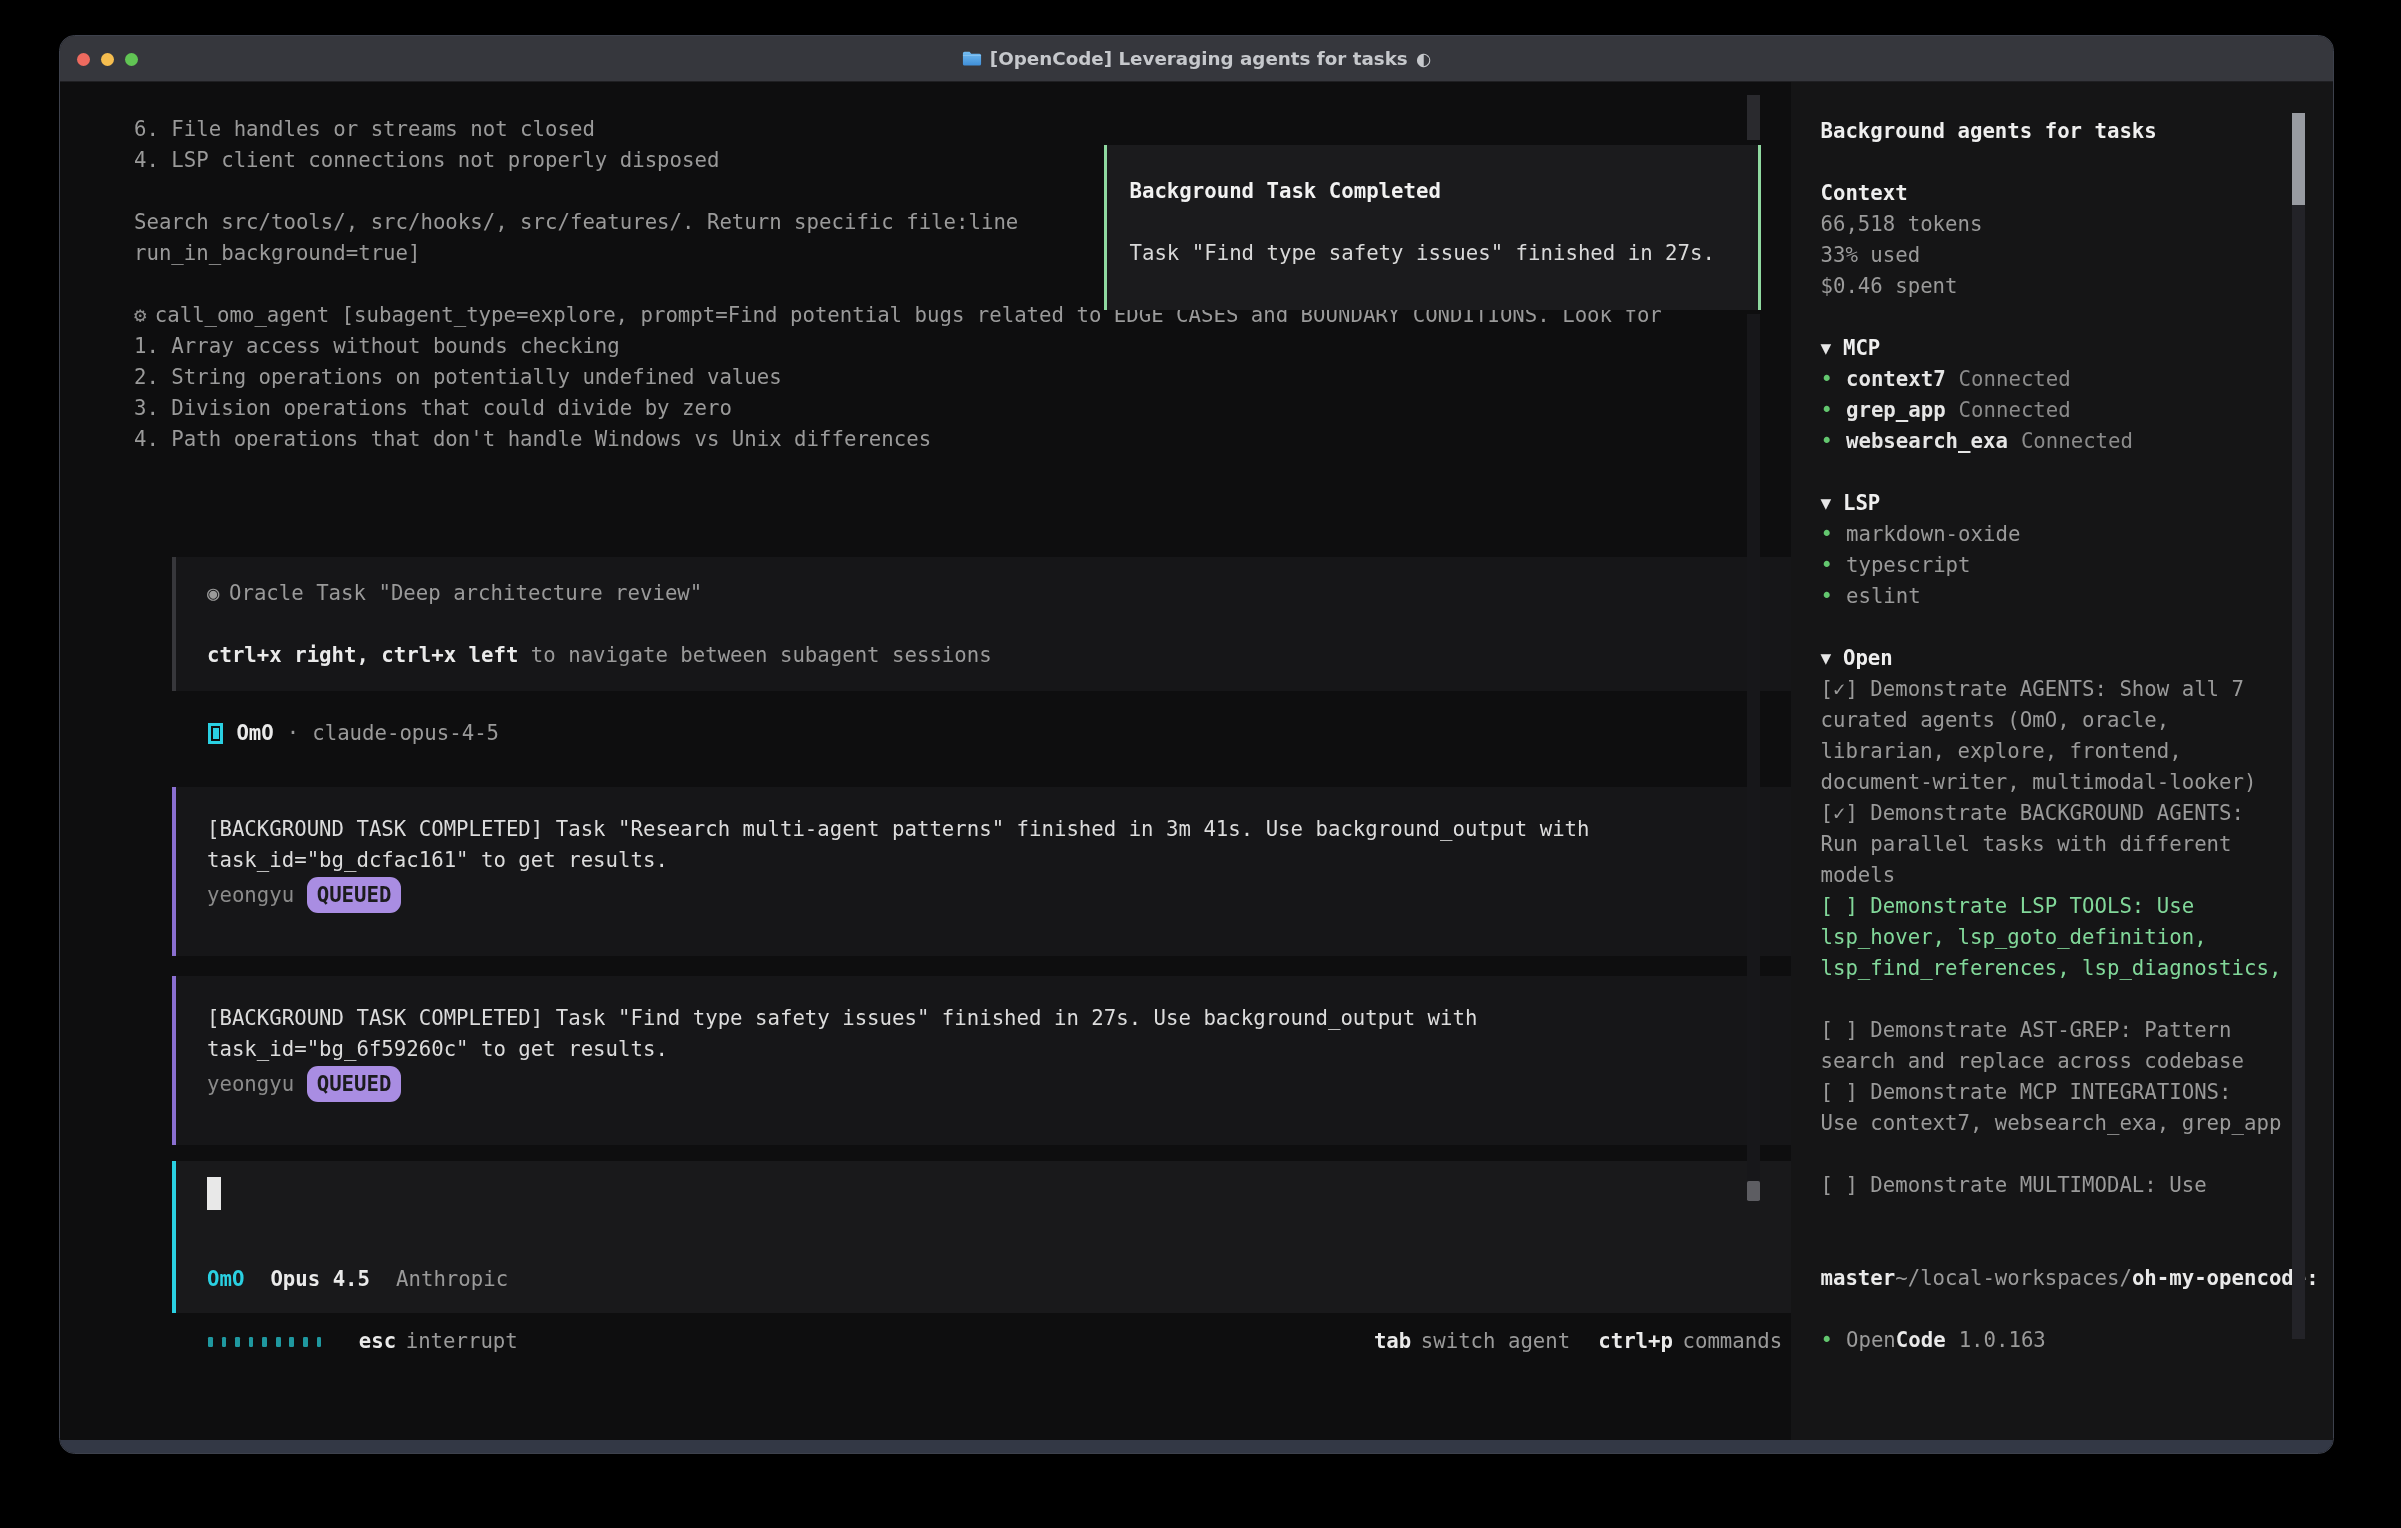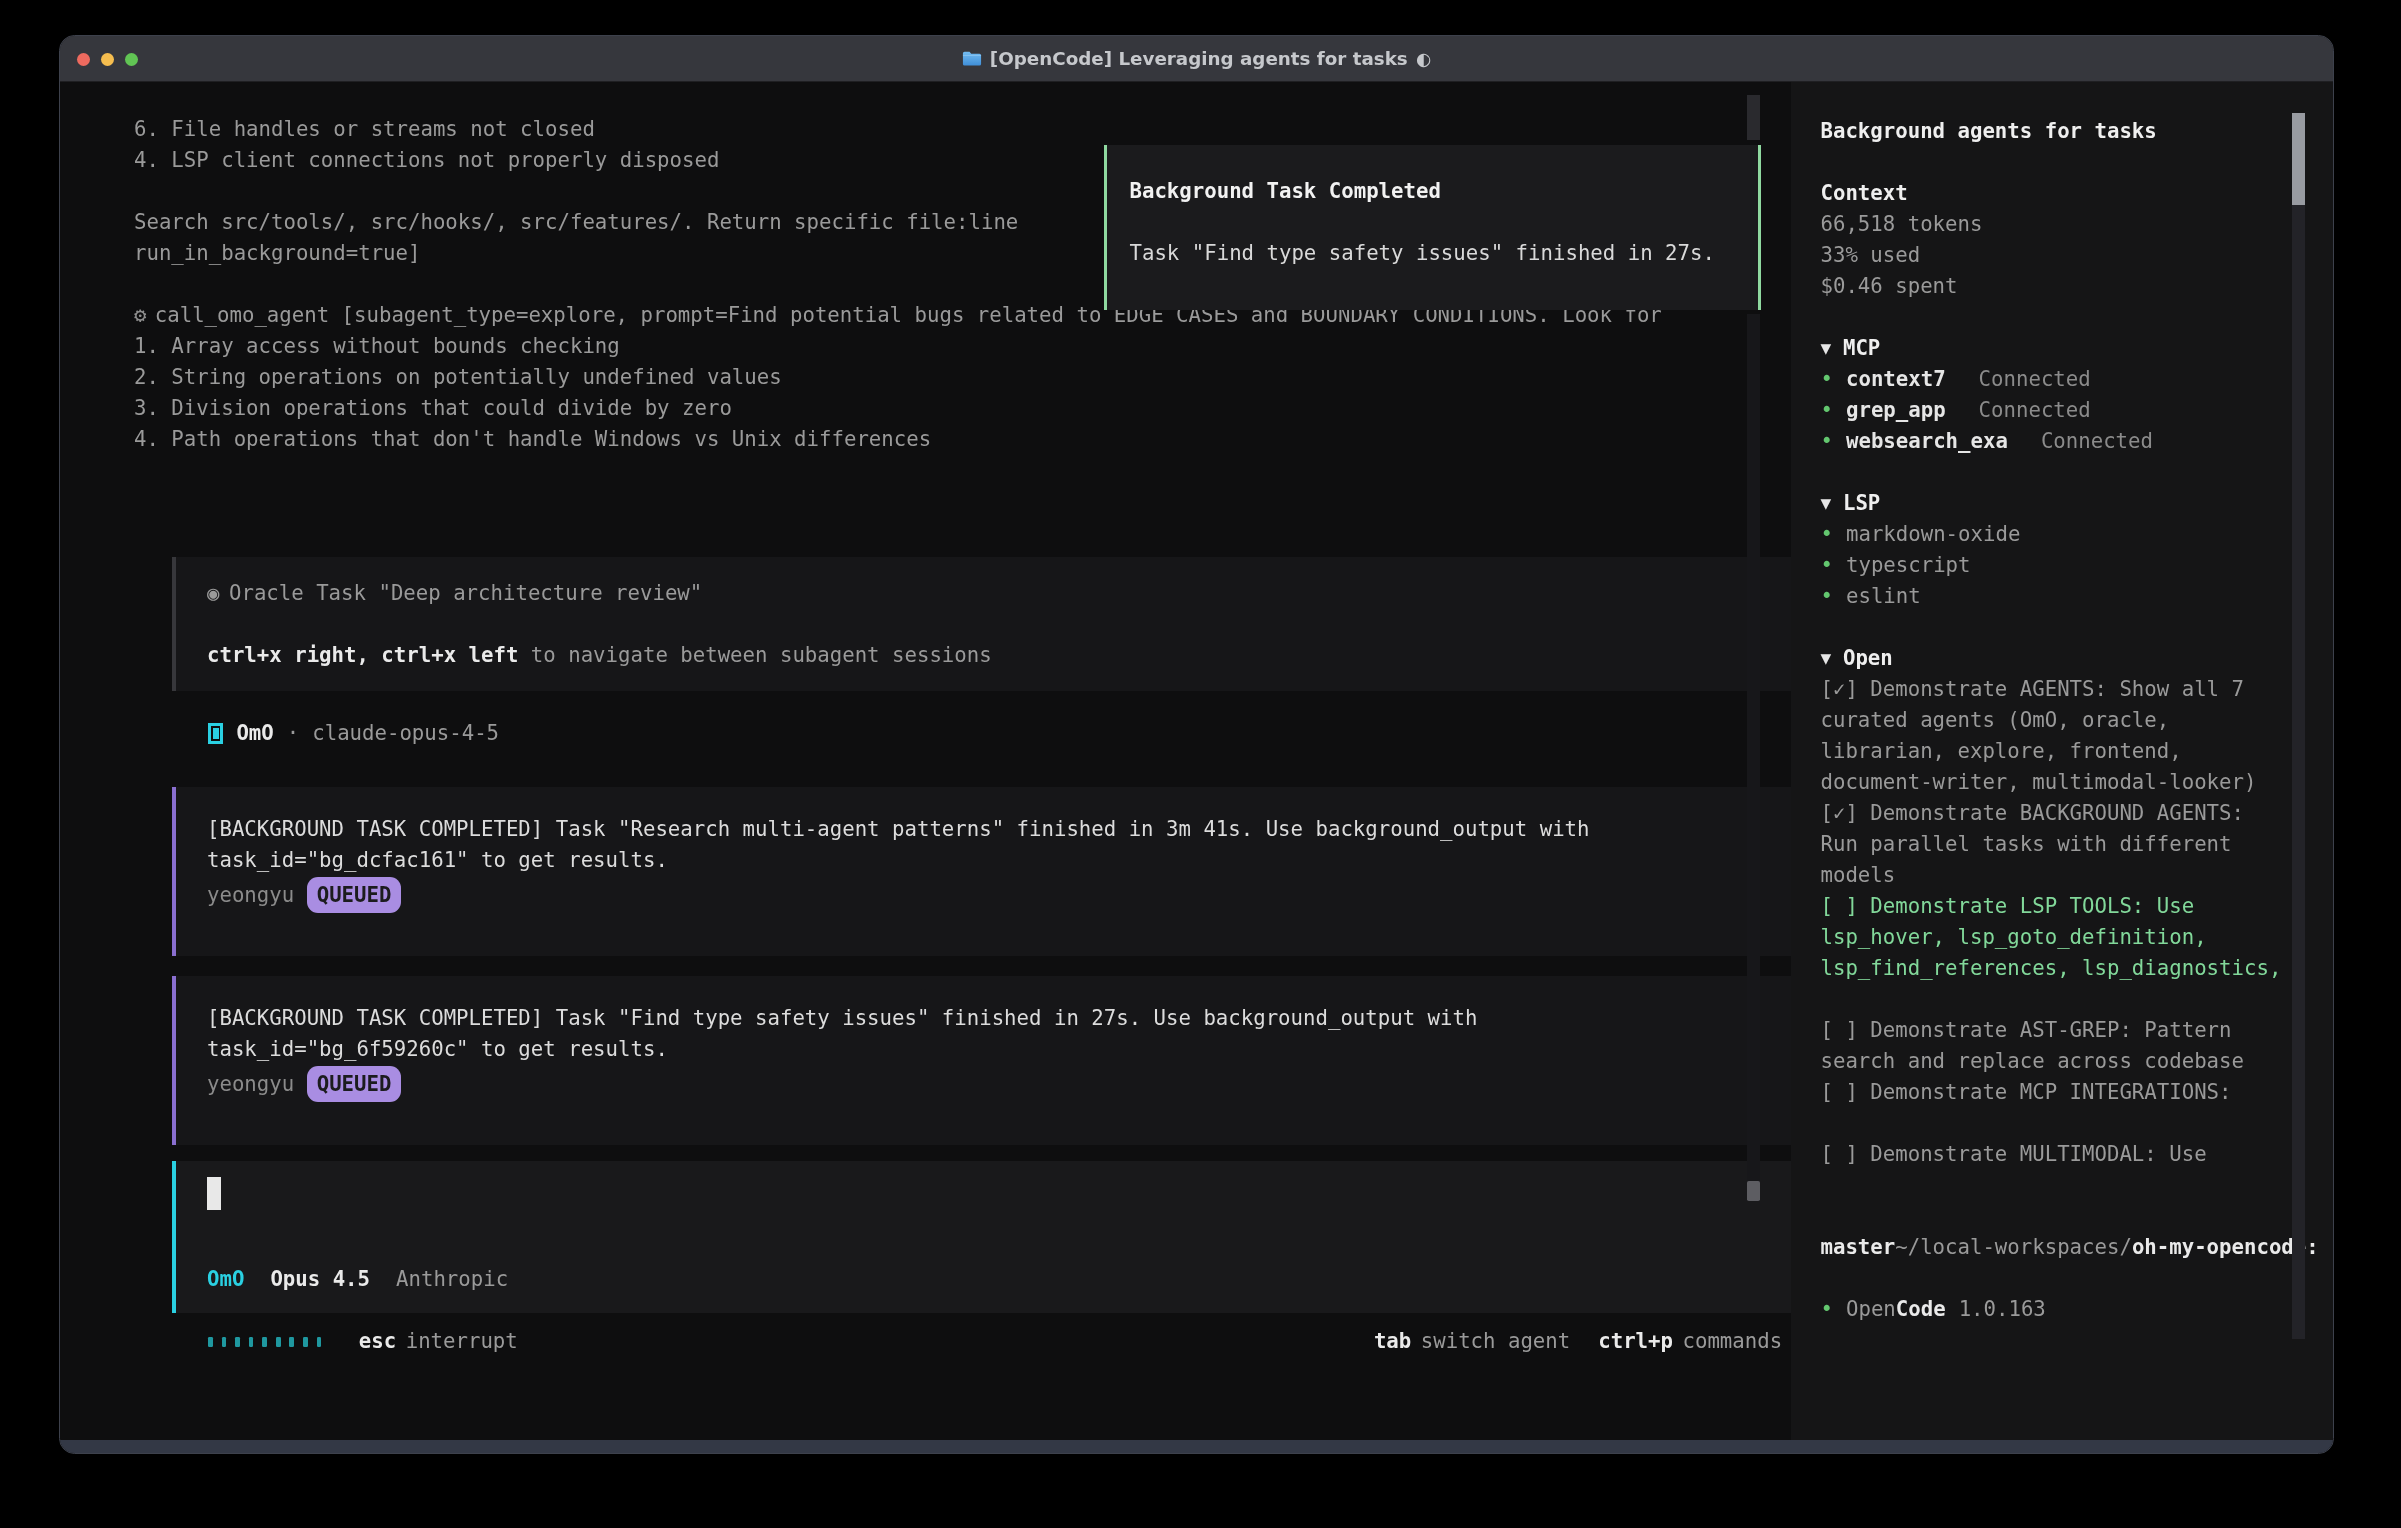--- a/index.html
+++ b/index.html
@@ -88,21 +88,21 @@
     position:absolute;left:1731px;top:46px;right:0;bottom:13px;background:#151516;
     font-size:20.7px;line-height:31px;color:#9a9a9a;padding:34px 0 0 29.5px;box-sizing:border-box;
     overflow:hidden;
   }
   .sb-title{color:#efefef;font-weight:bold;}
   .sb-head{color:#efefef;font-weight:bold;display:flex;gap:11.8px;align-items:center;}
   .caret{color:#e6e6e6;font-size:17.7px;}
   .li{display:flex;gap:13px;height:31px;align-items:center;}
   .bullet{color:#63c76f;}
   .li .nm{color:#e6e6e6;font-weight:bold;}
-  .li .st{color:#8b8b8b;margin-left:20px;}
+  .li .st{color:#8b8b8b;}
   .li .dim{color:#9a9a9a;}
   .todo-gray{color:#9a9a9a;}
   .todo-green{color:#82d89a;}
   .ws-dim{color:#9a9a9a;}
   .ws-bold{color:#eaeaea;font-weight:bold;}
   
   .bottombar{
     position:absolute;left:0;right:0;bottom:0;height:13px;background:#333845;
     border-radius:0 0 14px 14px;
   }
@@ -290,20 +290,21 @@
     <div class="ln todo-gray">[✓] Demonstrate BACKGROUND AGENTS:</div>
     <div class="ln todo-gray">Run parallel tasks with different</div>
     <div class="ln todo-gray">models</div>
     <div class="ln todo-green">[ ] Demonstrate LSP TOOLS: Use</div>
     <div class="ln todo-green">lsp_hover, lsp_goto_definition,</div>
     <div class="ln todo-green">lsp_find_references, lsp_diagnostics,</div>
     <div class="blank"></div>
     <div class="ln todo-gray">[ ] Demonstrate AST-GREP: Pattern</div>
     <div class="ln todo-gray">search and replace across codebase</div>
     <div class="ln todo-gray">[ ] Demonstrate MCP INTEGRATIONS:</div>
+    <div class="ln todo-gray">Use context7, websearch_exa, grep_app</div>
     <div class="blank"></div>
     <div class="ln todo-gray">[ ] Demonstrate MULTIMODAL: Use</div>
     <div class="blank"></div>
 
     <div class="ln">
       <span class="ws-dim">~/local-workspaces/</span><span class="ws-bold">oh-my-opencode:</span>
     </div>
     <div class="ln ws-bold">master</div>
     <div class="blank"></div>
 

